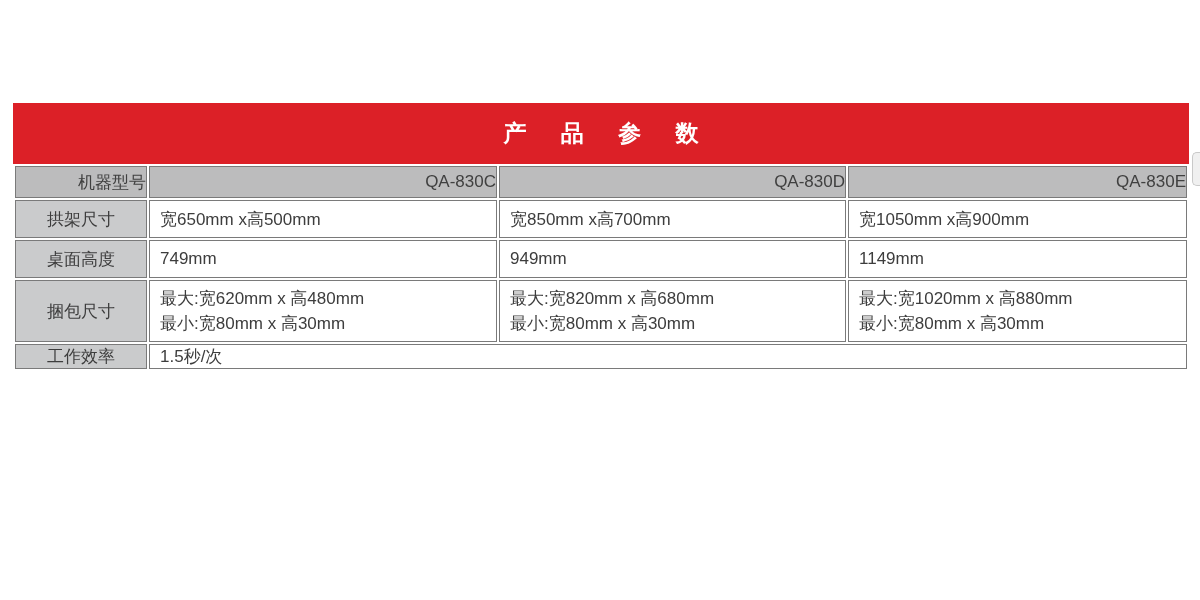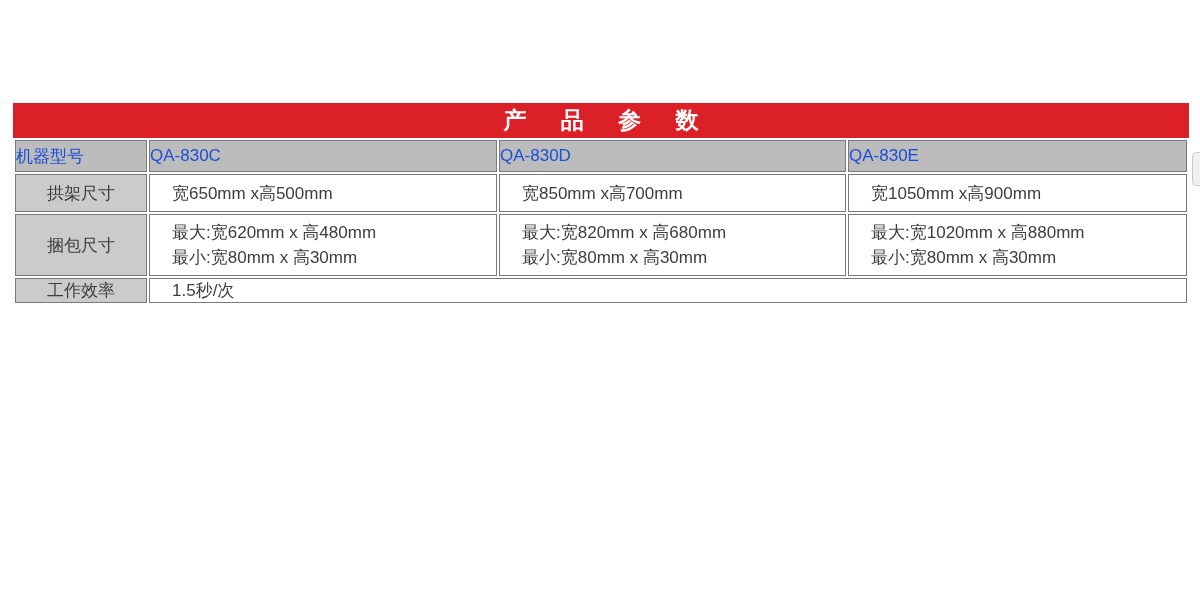--- a/index.html
+++ b/index.html
@@ -13,21 +13,21 @@
   .stage { position: absolute; inset: 0; }
 
   .panel {
     position: absolute;
     left: 13px; top: 103px;
     width: 1176px;
   }
 
   .title-bar {
     width: 100%;
-    height: 35px;
+    height: 61px;
     background: #dc2027;
     display: flex;
     align-items: center;
     justify-content: center;
   }
   .title-bar .title-text {
     color: #ffffff;
     font-size: 23px;
     font-weight: bold;
     letter-spacing: 14px;
@@ -51,26 +51,26 @@
     white-space: pre-wrap;
   }
   td.rowhead {
     background: #cacbcc;
     text-align: center;
     color: #414141;
   }
   tr.model-row td {
     background: #bcbcbd;
     height: 32px;
-    text-align: left;
-    color: #1d4ed8;
+    text-align: right;
+    color: #404040;
   }
   td.val {
     background: #ffffff;
-    padding-left: 22px;
+    padding-left: 10px;
     text-align: left;
   }
   tr.std td { height: 38px; }
   tr.bundle td { height: 62px; }
   tr.bundle td.val { line-height: 1.5; margin-top: 16px; }
   tr.short td { height: 20px; }
 
   .cutoff-sliver {
     position: absolute;
     left: 1192px; top: 152px;
@@ -107,20 +107,26 @@
         </tr>
 
         <tr class="std">
           <td class="rowhead">拱架尺寸</td>
           <td class="val">宽650mm x高500mm</td>
           <td class="val">宽850mm x高700mm</td>
           <td class="val">宽1050mm x高900mm</td>
         </tr>
 
 
+        <tr class="std">
+          <td class="rowhead">桌面高度</td>
+          <td class="val">749mm</td>
+          <td class="val">949mm</td>
+          <td class="val">1149mm</td>
+        </tr>
 
 
         <tr class="bundle">
           <td class="rowhead">捆包尺寸</td>
           <td class="val">最大:宽620mm x 高480mm
 最小:宽80mm x 高30mm</td>
           <td class="val">最大:宽820mm x 高680mm
 最小:宽80mm x 高30mm</td>
           <td class="val">最大:宽1020mm x 高880mm
 最小:宽80mm x 高30mm</td>

